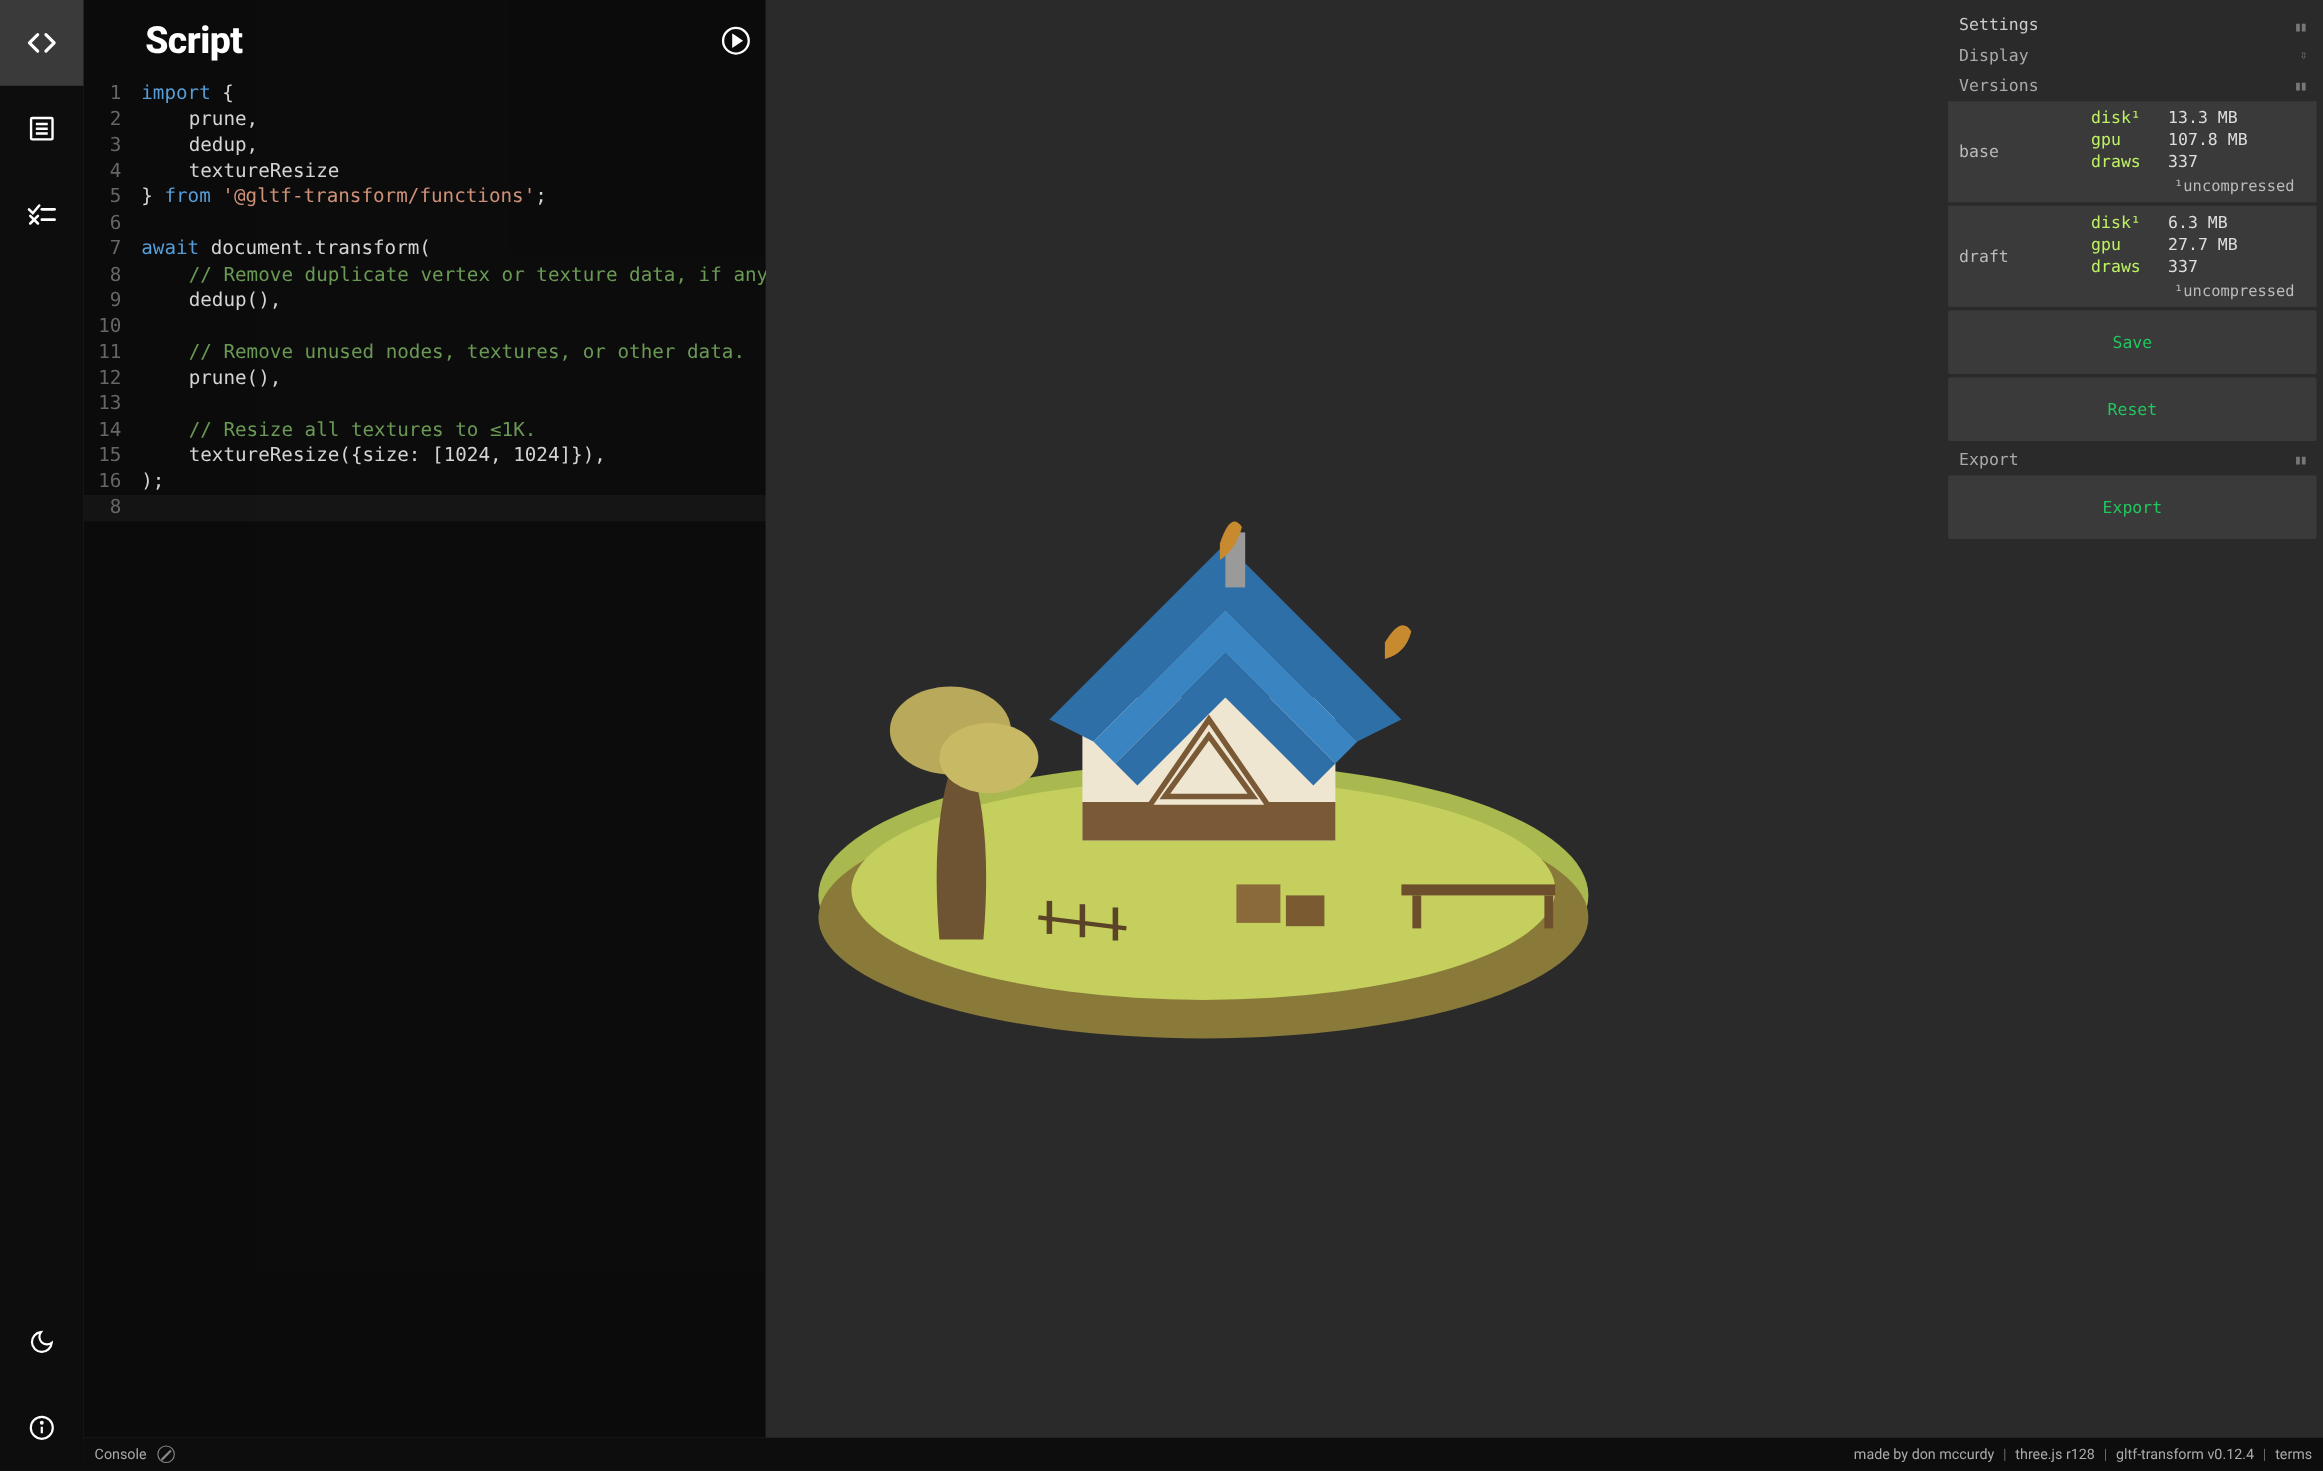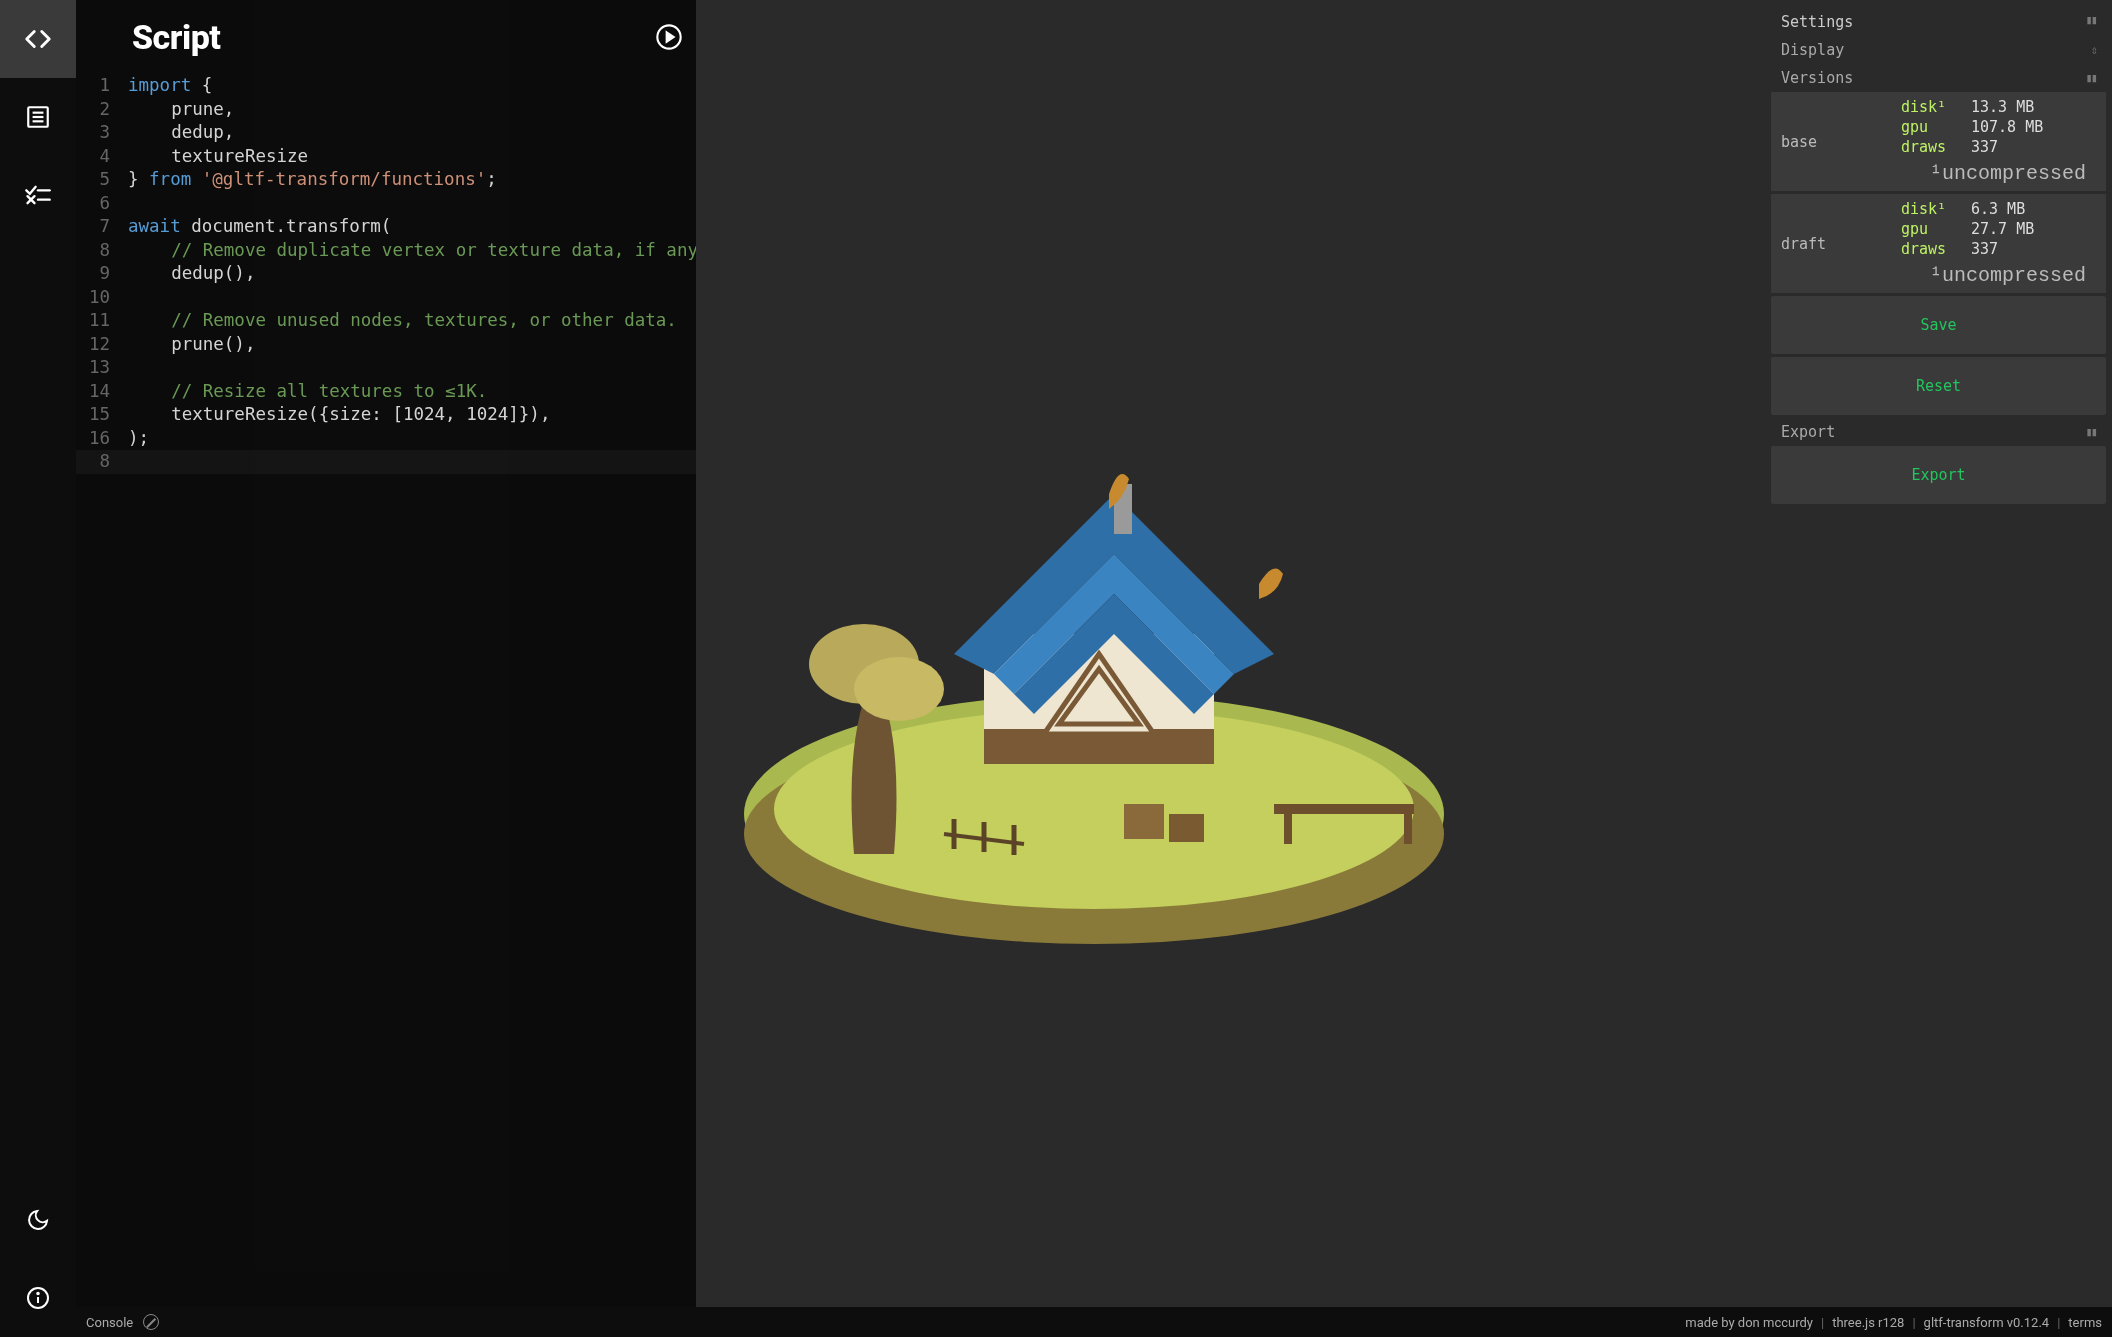--- a/index.html
+++ b/index.html
@@ -149,21 +149,21 @@
     width: 335px;
     font-family: ui-monospace, "SF Mono", Menlo, Consolas, monospace;
     font-size: 15px;
     color: var(--text-light);
   }
   .rp-section-header {
     background: transparent;
     padding: 5px 10px;
     color: var(--text-dim);
     display: flex;
-    align-items: flex-start;
+    align-items: flex-end;
     cursor: pointer;
   }
   .rp-section-header.top {
     text-align: center;
     justify-content: center;
     color: #ccc;
   }
   .rp-toggle {
     margin-left: auto;
     color: #777;
@@ -196,22 +196,21 @@
     padding: 6px 10px 0 10px;
     font-size: 15px;
   }
   .rp-metrics .k { color: #bef264; }
   .rp-metrics .v { color: #ddd; }
   .rp-note {
     grid-column: 1 / span 2;
     text-align: right;
     color: #bbb;
     padding: 4px 10px 6px 0;
-    font-size: 20px;
-    font-family: Liberation Mono, monospace;
+    font-size: 14px;
   }
   .rp-btn {
     background: var(--bg-panel-light);
     color: #22c55e;
     text-align: center;
     padding: 20px 0;
     margin-bottom: 3px;
     cursor: pointer;
     border-radius: 2px;
   }

